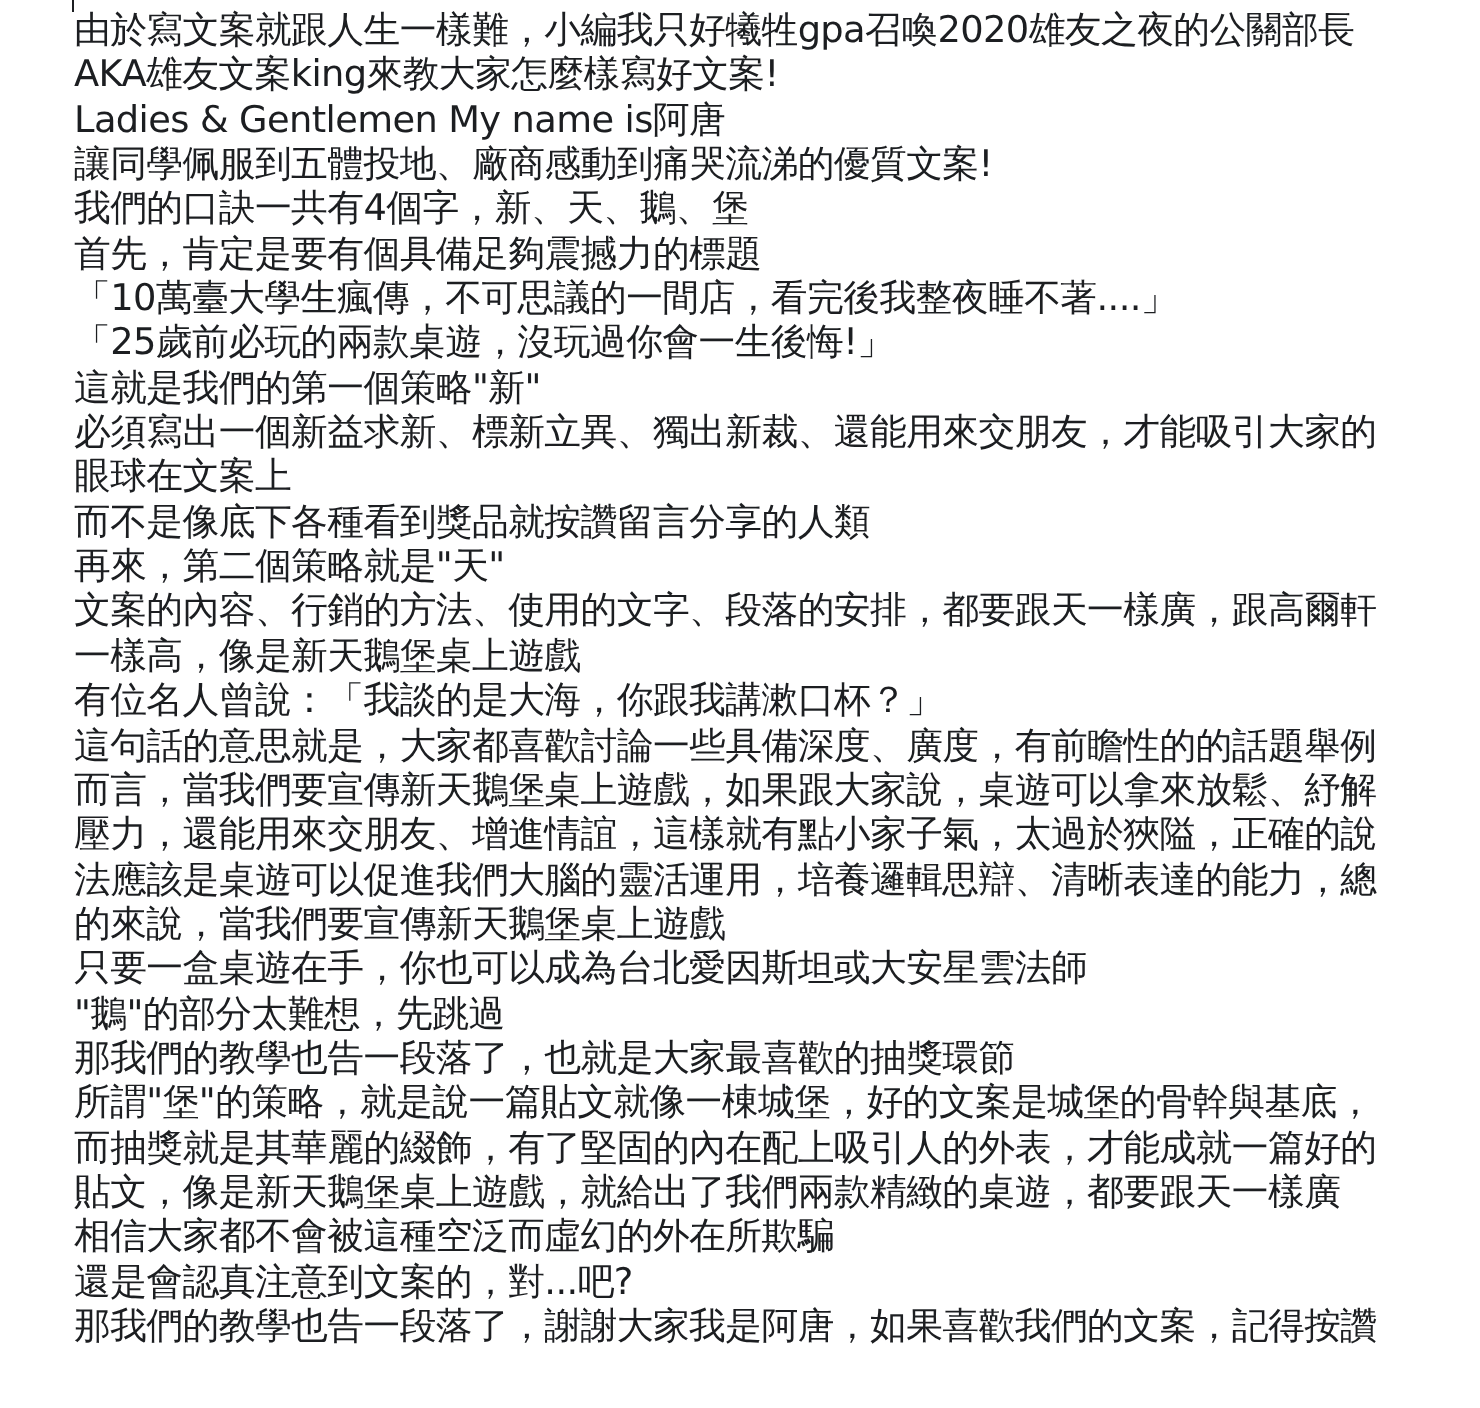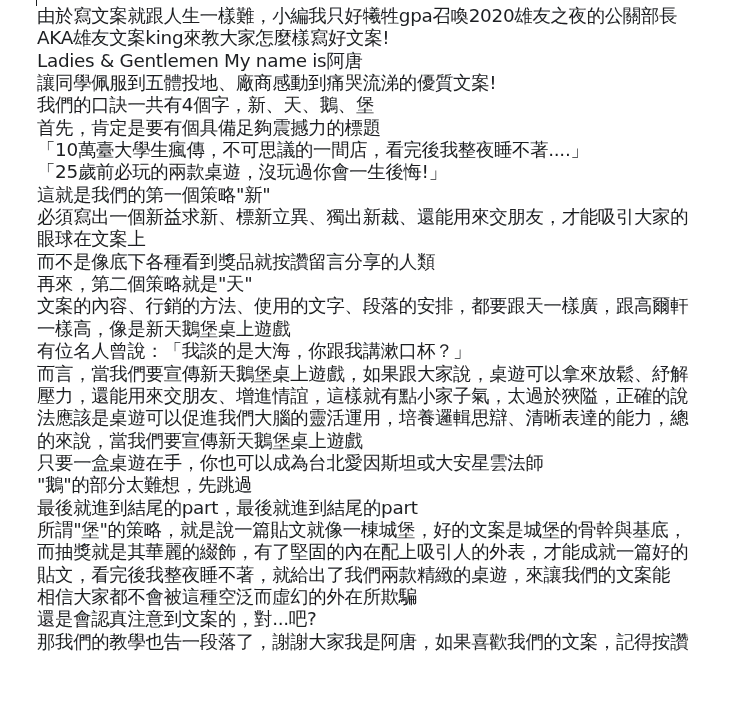--- a/index.html
+++ b/index.html
@@ -24,26 +24,27 @@
     <span class="line">「10萬臺大學生瘋傳，不可思議的一間店，看完後我整夜睡不著....」</span>
     <span class="line">「25歲前必玩的兩款桌遊，沒玩過你會一生後悔!」</span>
     <span class="line">這就是我們的第一個策略"新"</span>
     <span class="line">必須寫出一個新益求新、標新立異、獨出新裁、還能用來交朋友，才能吸引大家的</span>
     <span class="line">眼球在文案上</span>
     <span class="line">而不是像底下各種看到獎品就按讚留言分享的人類</span>
     <span class="line">再來，第二個策略就是"天"</span>
     <span class="line">文案的內容、行銷的方法、使用的文字、段落的安排，都要跟天一樣廣，跟高爾軒</span>
     <span class="line">一樣高，像是新天鵝堡桌上遊戲</span>
     <span class="line">有位名人曾說：「我談的是大海，你跟我講漱口杯？」</span>
+    <span class="line">這句話的意思就是，大家都喜歡討論一些具備深度、廣度，有前瞻性的的話題舉例</span>
     <span class="line">而言，當我們要宣傳新天鵝堡桌上遊戲，如果跟大家說，桌遊可以拿來放鬆、紓解</span>
     <span class="line">壓力，還能用來交朋友、增進情誼，這樣就有點小家子氣，太過於狹隘，正確的說</span>
     <span class="line">法應該是桌遊可以促進我們大腦的靈活運用，培養邏輯思辯、清晰表達的能力，總</span>
     <span class="line">的來說，當我們要宣傳新天鵝堡桌上遊戲</span>
     <span class="line">只要一盒桌遊在手，你也可以成為台北愛因斯坦或大安星雲法師</span>
     <span class="line">"鵝"的部分太難想，先跳過</span>
-    <span class="line">最後就進到結尾的part，最後就進到結尾的part</span>
+    <span class="line">那我們的教學也告一段落了，也就是大家最喜歡的抽獎環節</span>
     <span class="line">所謂"堡"的策略，就是說一篇貼文就像一棟城堡，好的文案是城堡的骨幹與基底，</span>
     <span class="line">而抽獎就是其華麗的綴飾，有了堅固的內在配上吸引人的外表，才能成就一篇好的</span>
-    <span class="line">貼文，看完後我整夜睡不著，就給出了我們兩款精緻的桌遊，來讓我們的文案能</span>
+    <span class="line">貼文，像是新天鵝堡桌上遊戲，就給出了我們兩款精緻的桌遊，都要跟天一樣廣</span>
     <span class="line">相信大家都不會被這種空泛而虛幻的外在所欺騙</span>
     <span class="line">還是會認真注意到文案的，對...吧?</span>
     <span class="line">那我們的教學也告一段落了，謝謝大家我是阿唐，如果喜歡我們的文案，記得按讚</span>
   </div>
 
 </body></html>

